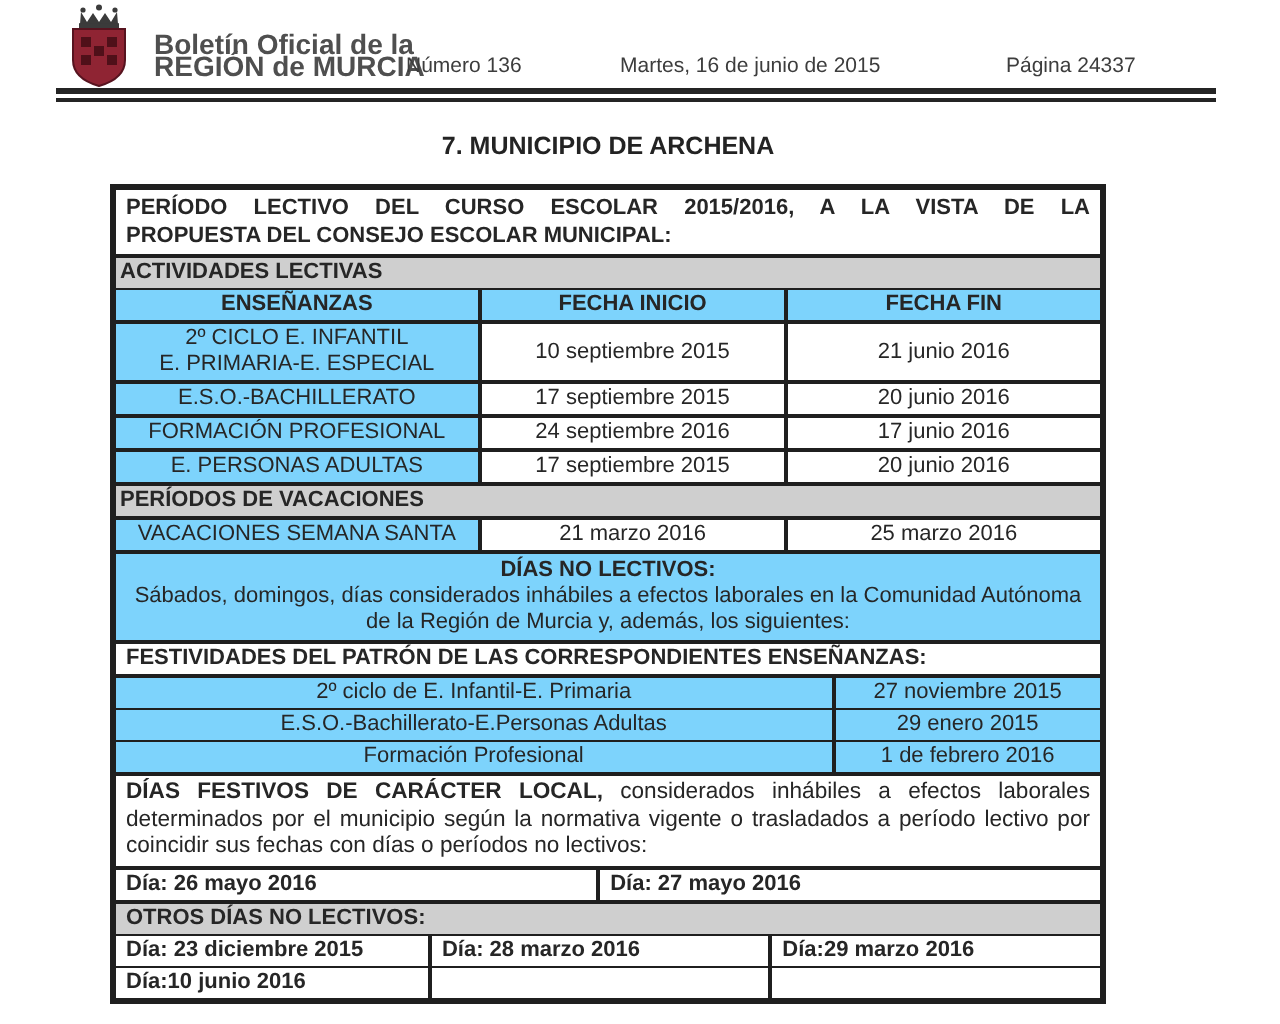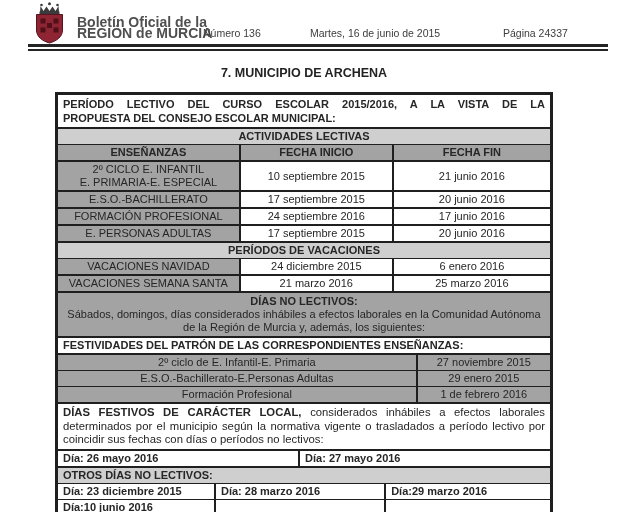--- a/index.html
+++ b/index.html
@@ -21,22 +21,22 @@
     font-size:12.5px;font-weight:bold;color:#232323;}
   
   .sched{position:absolute;left:55px;top:92px;width:498px;border:3px solid #1f1f1f;
     box-sizing:border-box;font-size:11px;line-height:13px;}
   .row{display:flex;box-sizing:border-box;}
   .bt1{border-top:1px solid #1f1f1f;}
   .bt2{border-top:2px solid #1f1f1f;}
   .cell{box-sizing:border-box;padding:1px 2px;text-align:center;display:flex;
     flex-direction:column;justify-content:center;}
   .cell + .cell{border-left:2px solid #1f1f1f;}
-  .gray{background:#a3a3a3;}
-  .banner{display:block;background:#cfcfcf;text-align:center;font-weight:bold;padding:1px 2px;}
+  .gray{background:#7dd3fc;}
+  .banner{display:block;background:#cfcfcf;font-weight:bold;padding:1px 2px;}
   .bold{font-weight:bold;}
   .left{text-align:left;align-items:flex-start;padding-left:5px;}
   
   .c-ens{width:36.75%;} .c-ini{width:31.1%;} .c-fin{width:32.15%;}
   .f-a{width:72.7%;} .f-b{width:27.3%;}
   .h-a{width:48.8%;} .h-b{width:51.2%;}
   .t-a{width:31.7%;} .t-b{width:34.6%;text-align:center;} .t-c{width:33.7%;}
   
   .intro{display:block;padding:2px 5px;font-weight:bold;font-size:11px;line-height:14px;}
   .jline{display:block;text-align:justify;text-align-last:justify;}
@@ -117,25 +117,20 @@
     </div>
 
     <div class="row bt2">
       <div class="cell c-ens gray">E. PERSONAS ADULTAS</div>
       <div class="cell c-ini">17 septiembre 2015</div>
       <div class="cell c-fin">20 junio 2016</div>
     </div>
 
     <div class="row banner bt2">PERÍODOS DE VACACIONES</div>
 
-    <div class="row bt1">
-      <div class="cell c-ens gray">VACACIONES NAVIDAD</div>
-      <div class="cell c-ini">24 diciembre 2015</div>
-      <div class="cell c-fin">6 enero 2016</div>
-    </div>
 
     <div class="row bt2">
       <div class="cell c-ens gray">VACACIONES SEMANA SANTA</div>
       <div class="cell c-ini">21 marzo 2016</div>
       <div class="cell c-fin">25 marzo 2016</div>
     </div>
 
     <div class="row dnl gray bt2">
       <span class="ttl">DÍAS NO LECTIVOS:</span>
       <span>Sábados, domingos, días considerados inhábiles a efectos laborales en la Comunidad Autónoma de la Región de Murcia y, además, los siguientes:</span>

